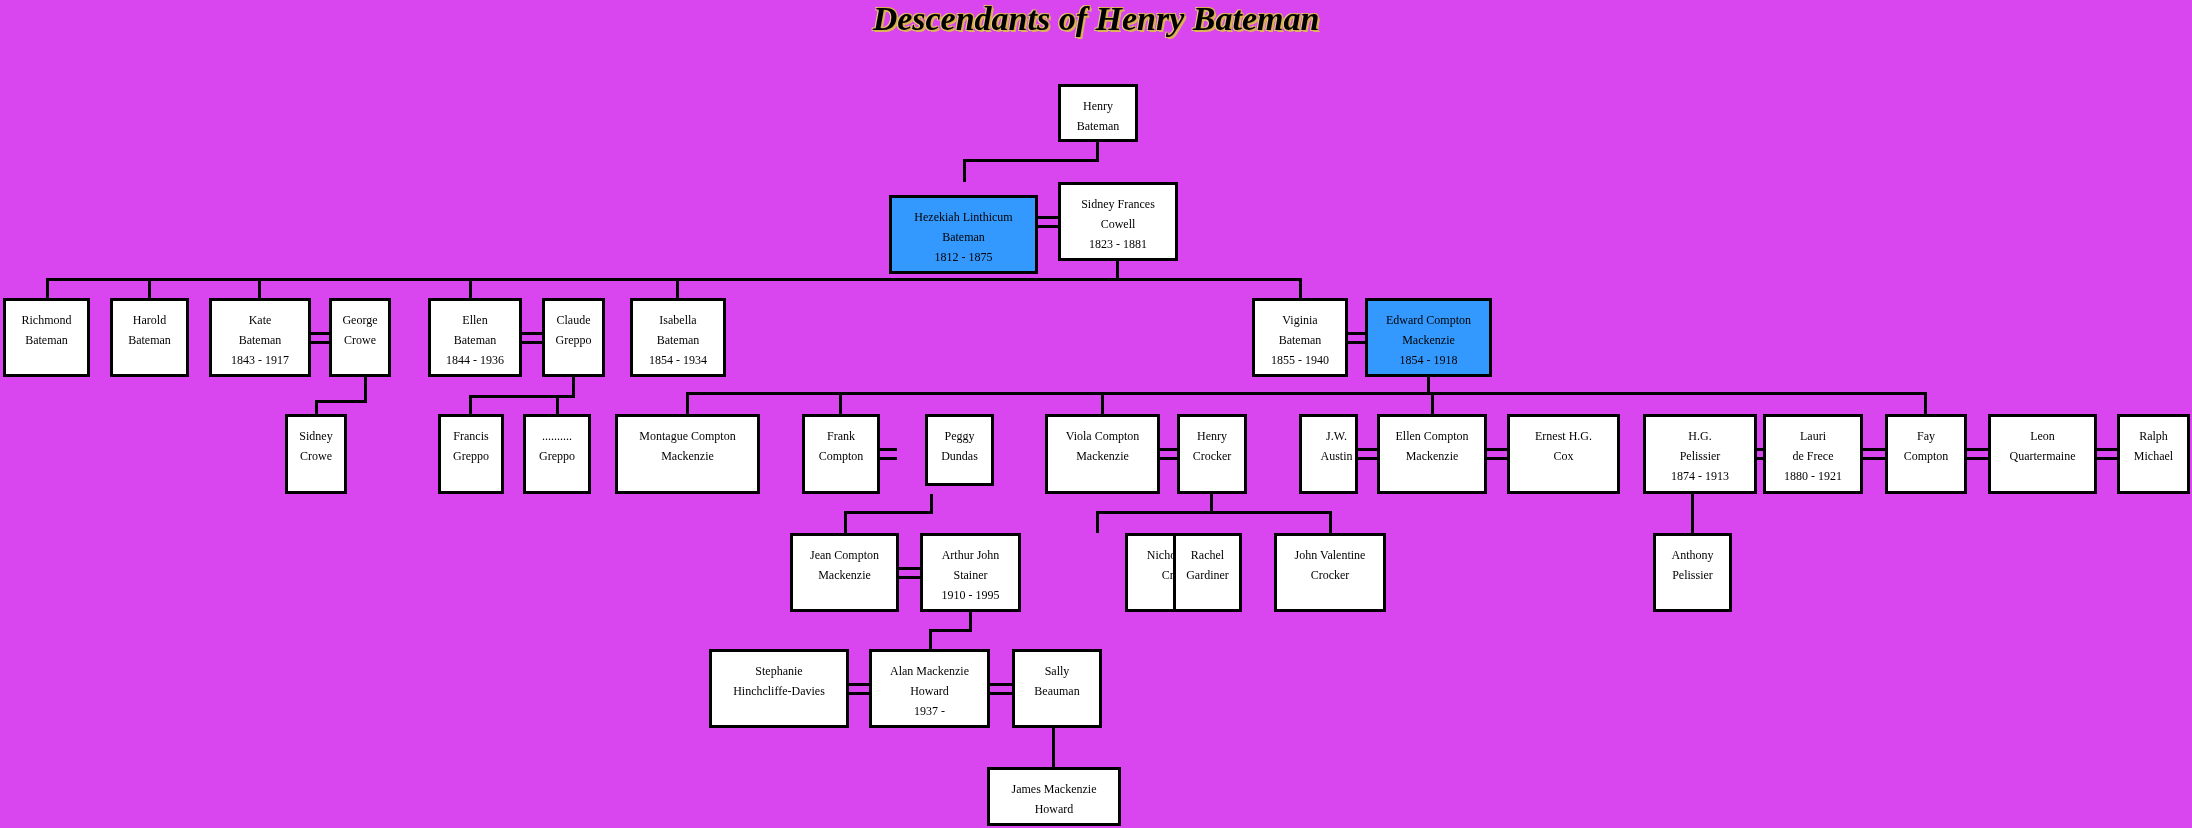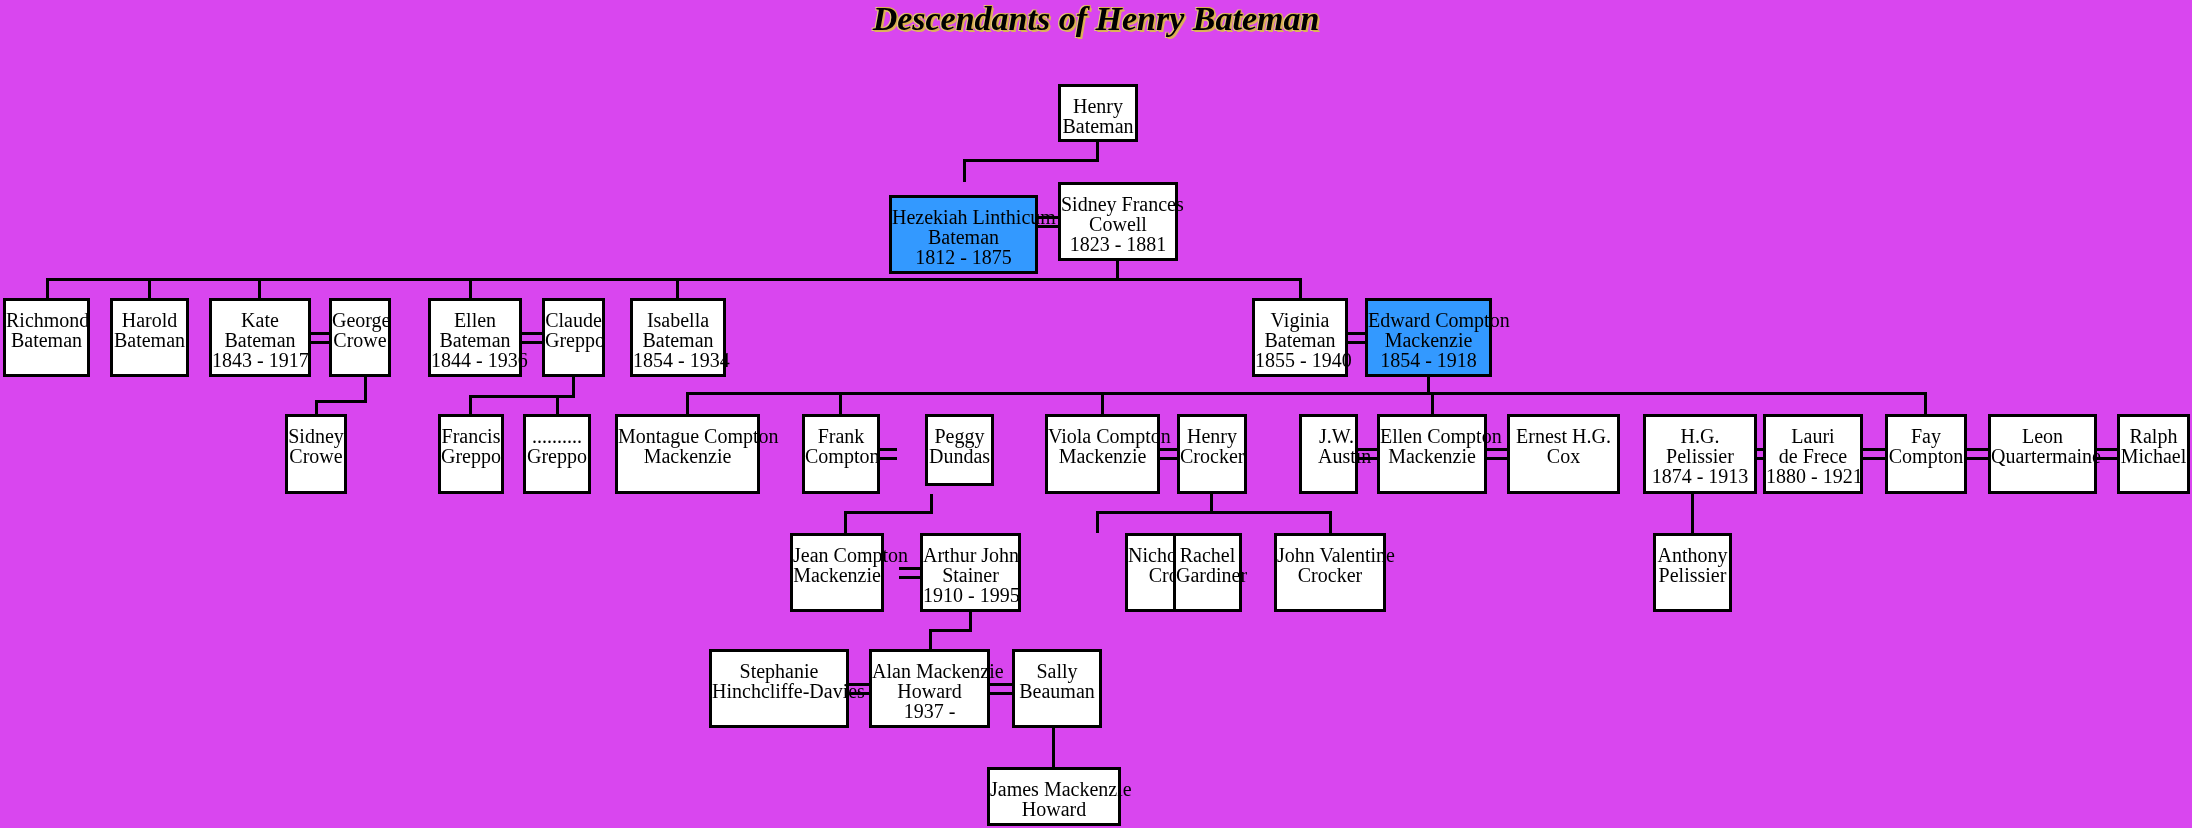--- a/index.html
+++ b/index.html
@@ -30,21 +30,21 @@
       2px 2px 0 #dcb45c;
     margin:0;
   }
   .person{
     position:absolute;
     box-sizing:border-box;
     border:3px solid #000000;
     background:#ffffff;
     color:#000000;
     text-align:center;
-    font-size:20px;
+    font-size:12px;
     line-height:20px;
     padding-top:9px;
     cursor:default;
   }
   .person.hl{background:#3399FF;}
   .pline{white-space:nowrap;}
   .line{
     position:absolute;
     background:#000000;
   }
@@ -230,21 +230,21 @@
         <div class="pline">Compton</div>
       </div>
       <div class="person" style="left: 1988px; top: 414px; width: 109px; height: 80px;">
         <div class="pline">Leon</div>
         <div class="pline">Quartermaine</div>
       </div>
       <div class="person" style="left: 2117px; top: 414px; width: 73px; height: 80px;">
         <div class="pline">Ralph</div>
         <div class="pline">Michael</div>
       </div>
-      <div class="person" style="left: 790px; top: 533px; width: 94px; height: 79px;">
+      <div class="person" style="left: 790px; top: 533px; width: 109px; height: 79px;">
         <div class="pline">Jean Compton</div>
         <div class="pline">Mackenzie</div>
       </div>
       <div class="person" style="left: 920px; top: 533px; width: 101px; height: 79px;">
         <div class="pline">Arthur John</div>
         <div class="pline">Stainer</div>
         <div class="pline">1910 - 1995</div>
       </div>
       <div class="person" style="left: 1085px; top: 533px; width: 112px; height: 79px; margin-left: 40px;">
         <div class="pline">Nicholas John</div>

